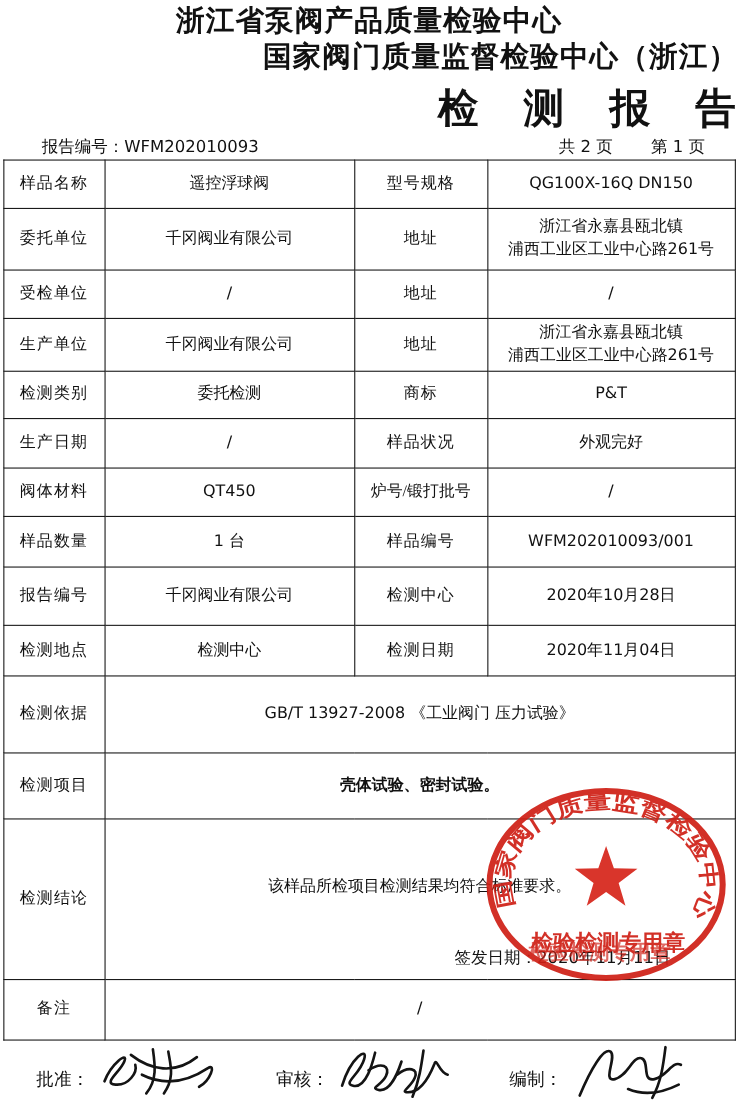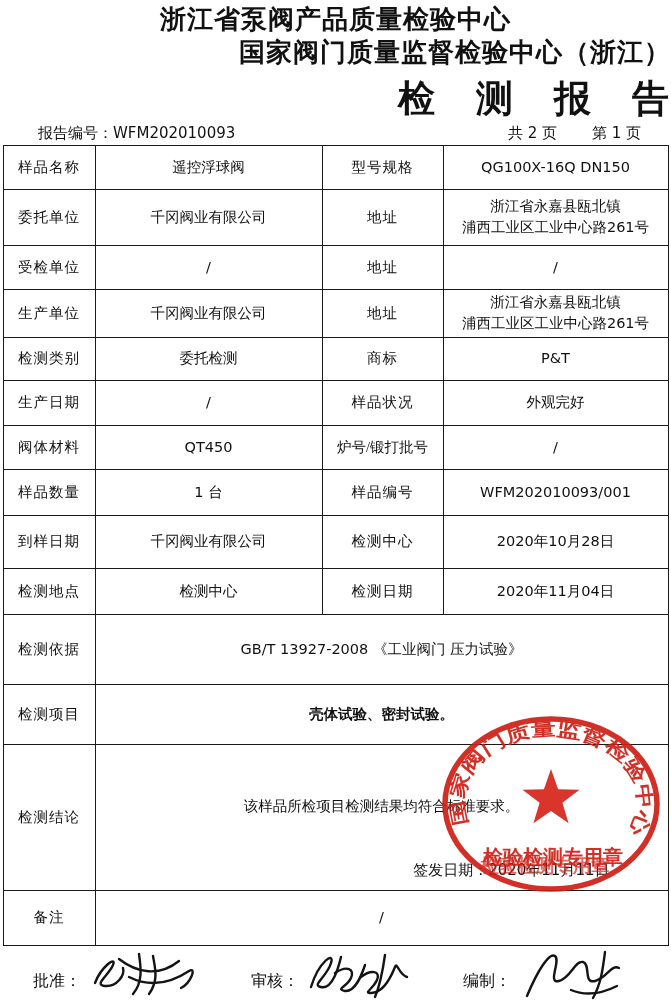--- a/index.html
+++ b/index.html
@@ -108,21 +108,21 @@
         <td class="lbl" style="letter-spacing:0">炉号/锻打批号</td>
         <td>/</td>
       </tr>
       <tr style="height:46px">
         <td class="lbl">样品数量</td>
         <td>1 台</td>
         <td class="lbl">样品编号</td>
         <td>WFM202010093/001</td>
       </tr>
       <tr style="height:53px">
-        <td class="lbl">到样日期</td>
+        <td class="lbl">报告编号</td>
         <td>千冈阀业有限公司</td>
         <td class="lbl">检测中心</td>
         <td>2020年10月28日</td>
       </tr>
       <tr style="height:46px">
         <td class="lbl">检测地点</td>
         <td>检测中心</td>
         <td class="lbl">检测日期</td>
         <td>2020年11月04日</td>
       </tr>

